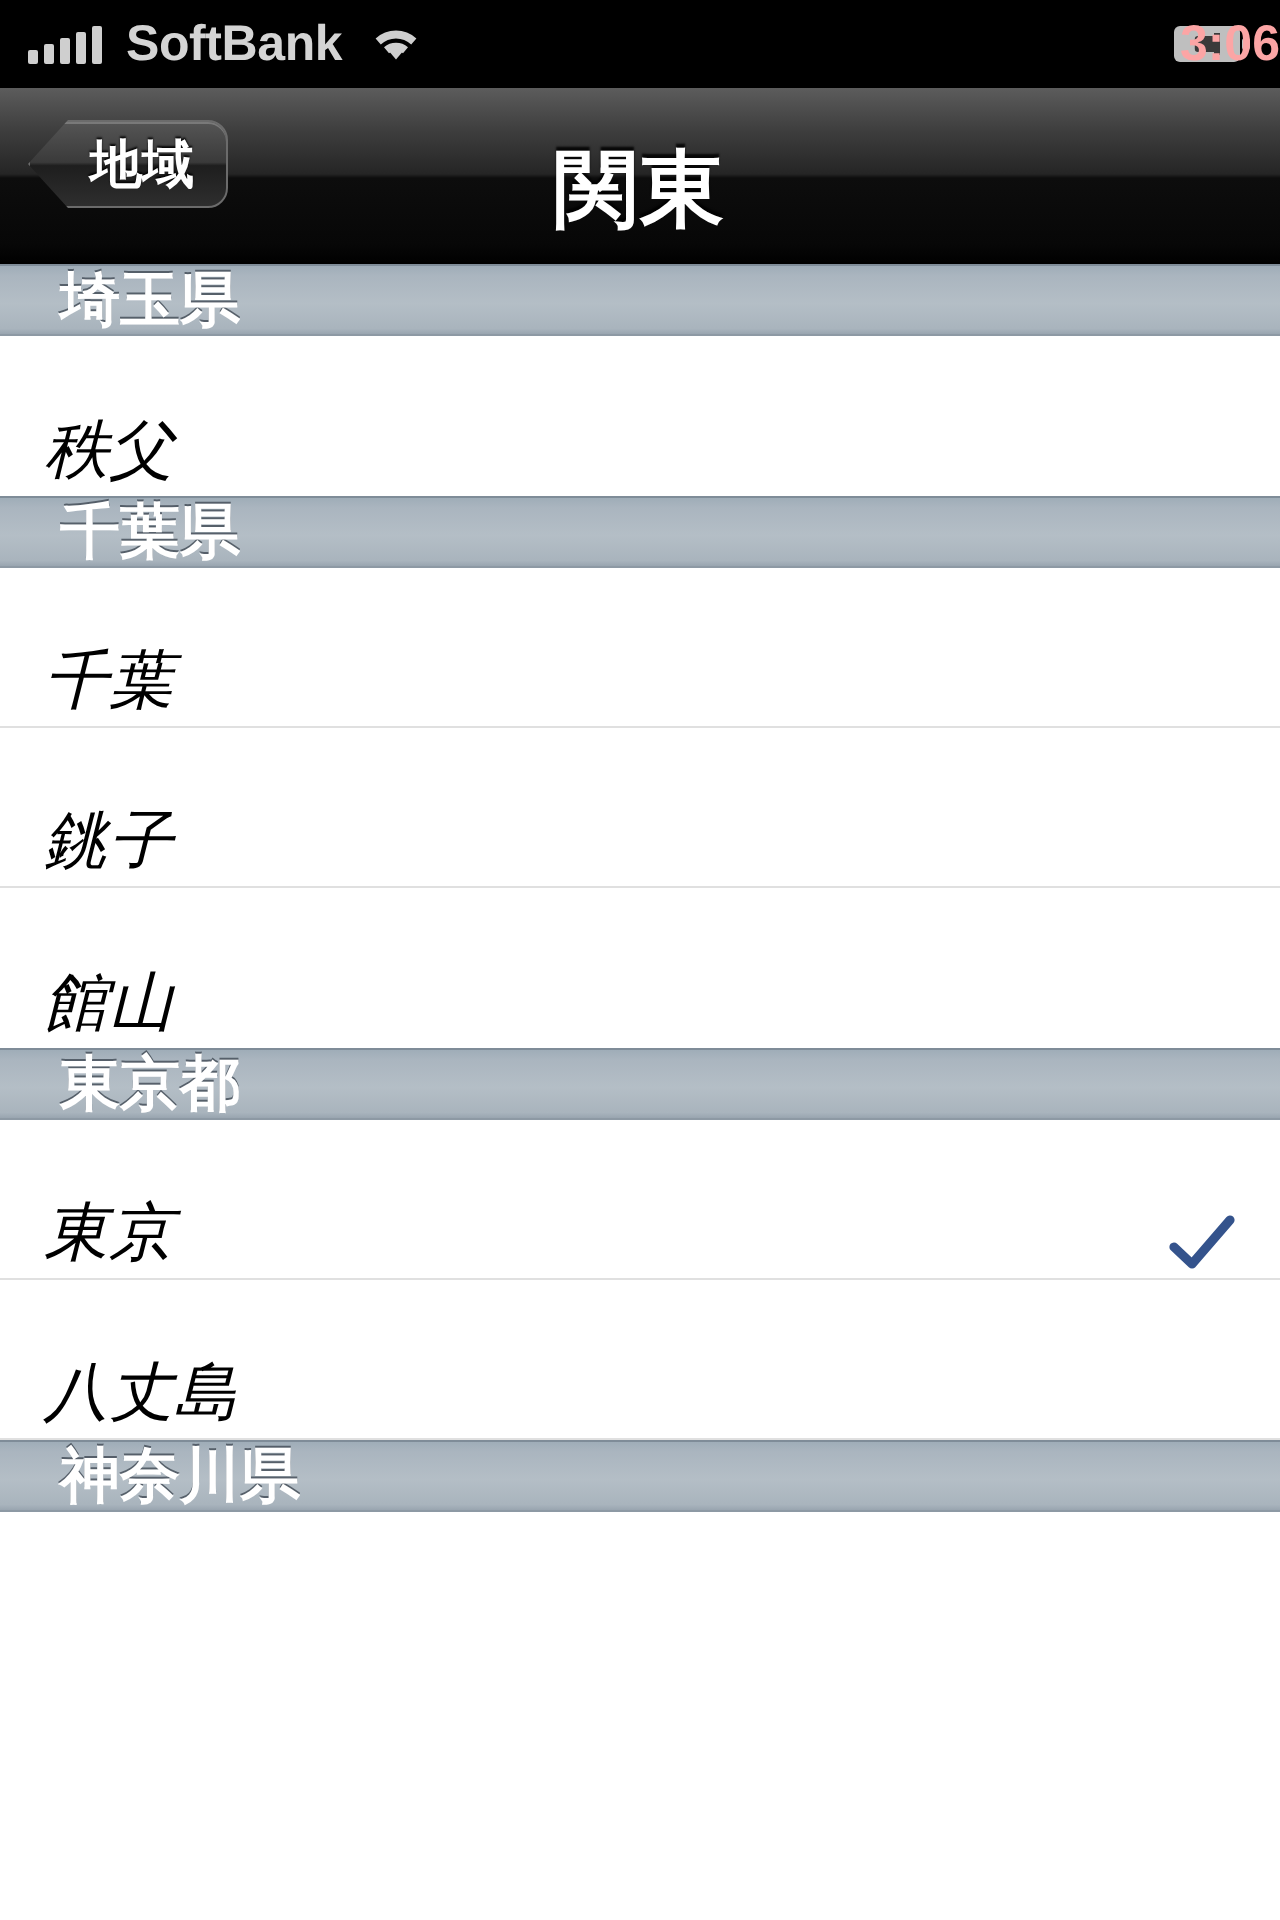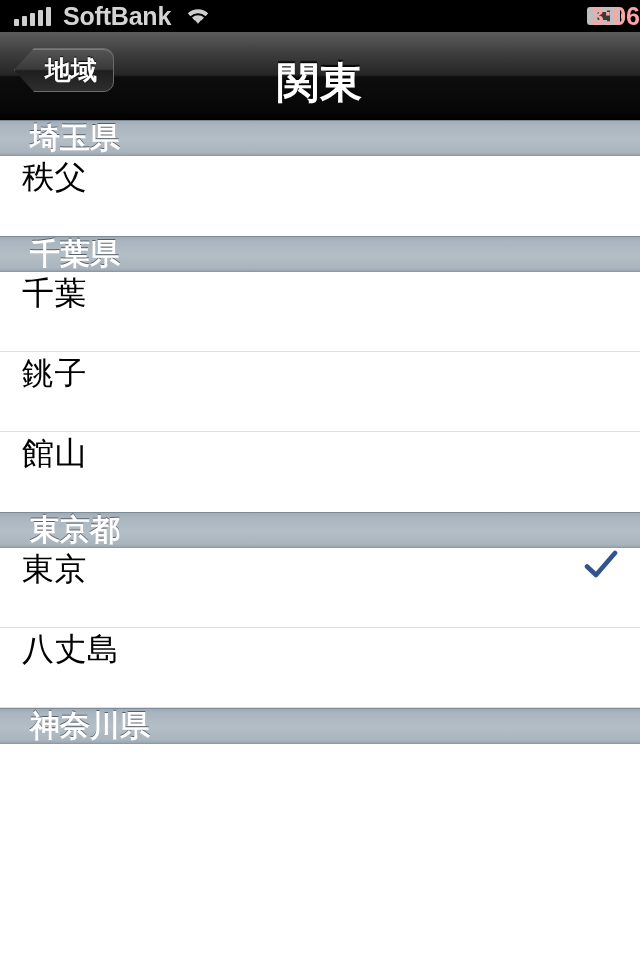--- a/index.html
+++ b/index.html
@@ -11,21 +11,21 @@
     width: 640px;
     height: 960px;
     overflow: hidden;
     font-family: "Liberation Sans", "DejaVu Sans", sans-serif;
     -webkit-font-smoothing: antialiased;
   }
 
   
   .statusbar {
     position: relative;
-    height: 32px;
+    height: 44px;
     background: #000000;
     display: flex;
     align-items: center;
     box-sizing: border-box;
     padding: 0 14px;
   }
   .sb-left {
     display: flex;
     align-items: center;
     gap: 12px;
@@ -140,25 +140,26 @@
     border-bottom: 1px solid #8d99a4;
     color: #ffffff;
     font-size: 30px;
     font-weight: bold;
     text-shadow: 0 -1px 0 rgba(70,80,90,0.85);
   }
   .row {
     height: 80px;
     box-sizing: border-box;
     display: flex;
-    align-items: flex-start;
+    align-items: flex-end;
     justify-content: space-between;
     padding: 0 22px 0 22px;
     background: #ffffff;
     border-bottom: 1px solid #e0e0e0;
+    font-style: italic;
   }
   .row.last-in-section { border-bottom: none; }
   .row-label {
     color: #000000;
     font-size: 32px;
     letter-spacing: 0.5px;
   }
   .check-icon {
     width: 34px;
     height: 34px;

